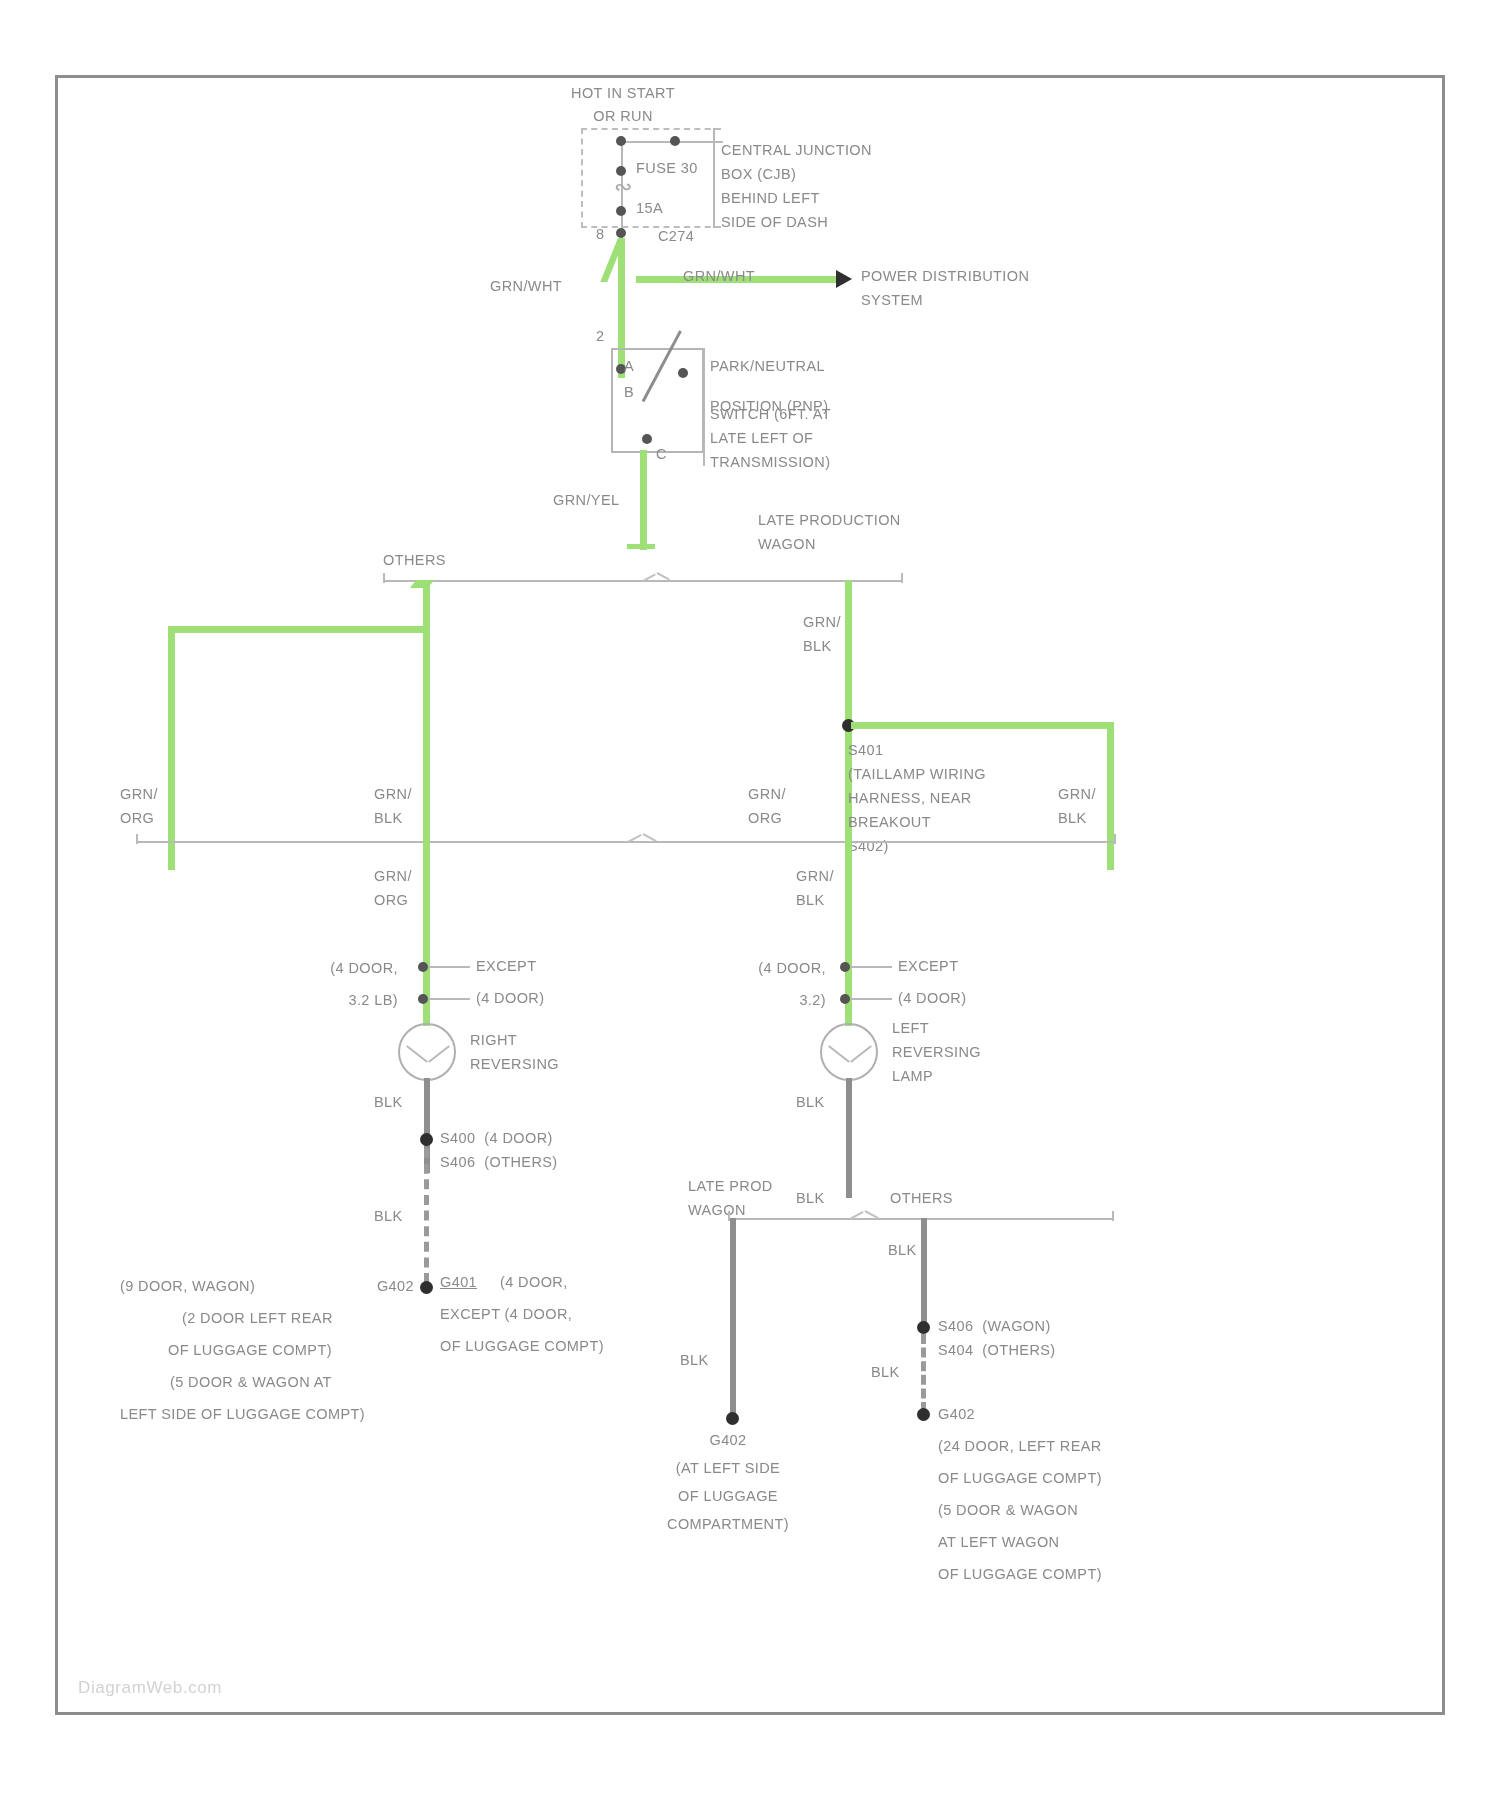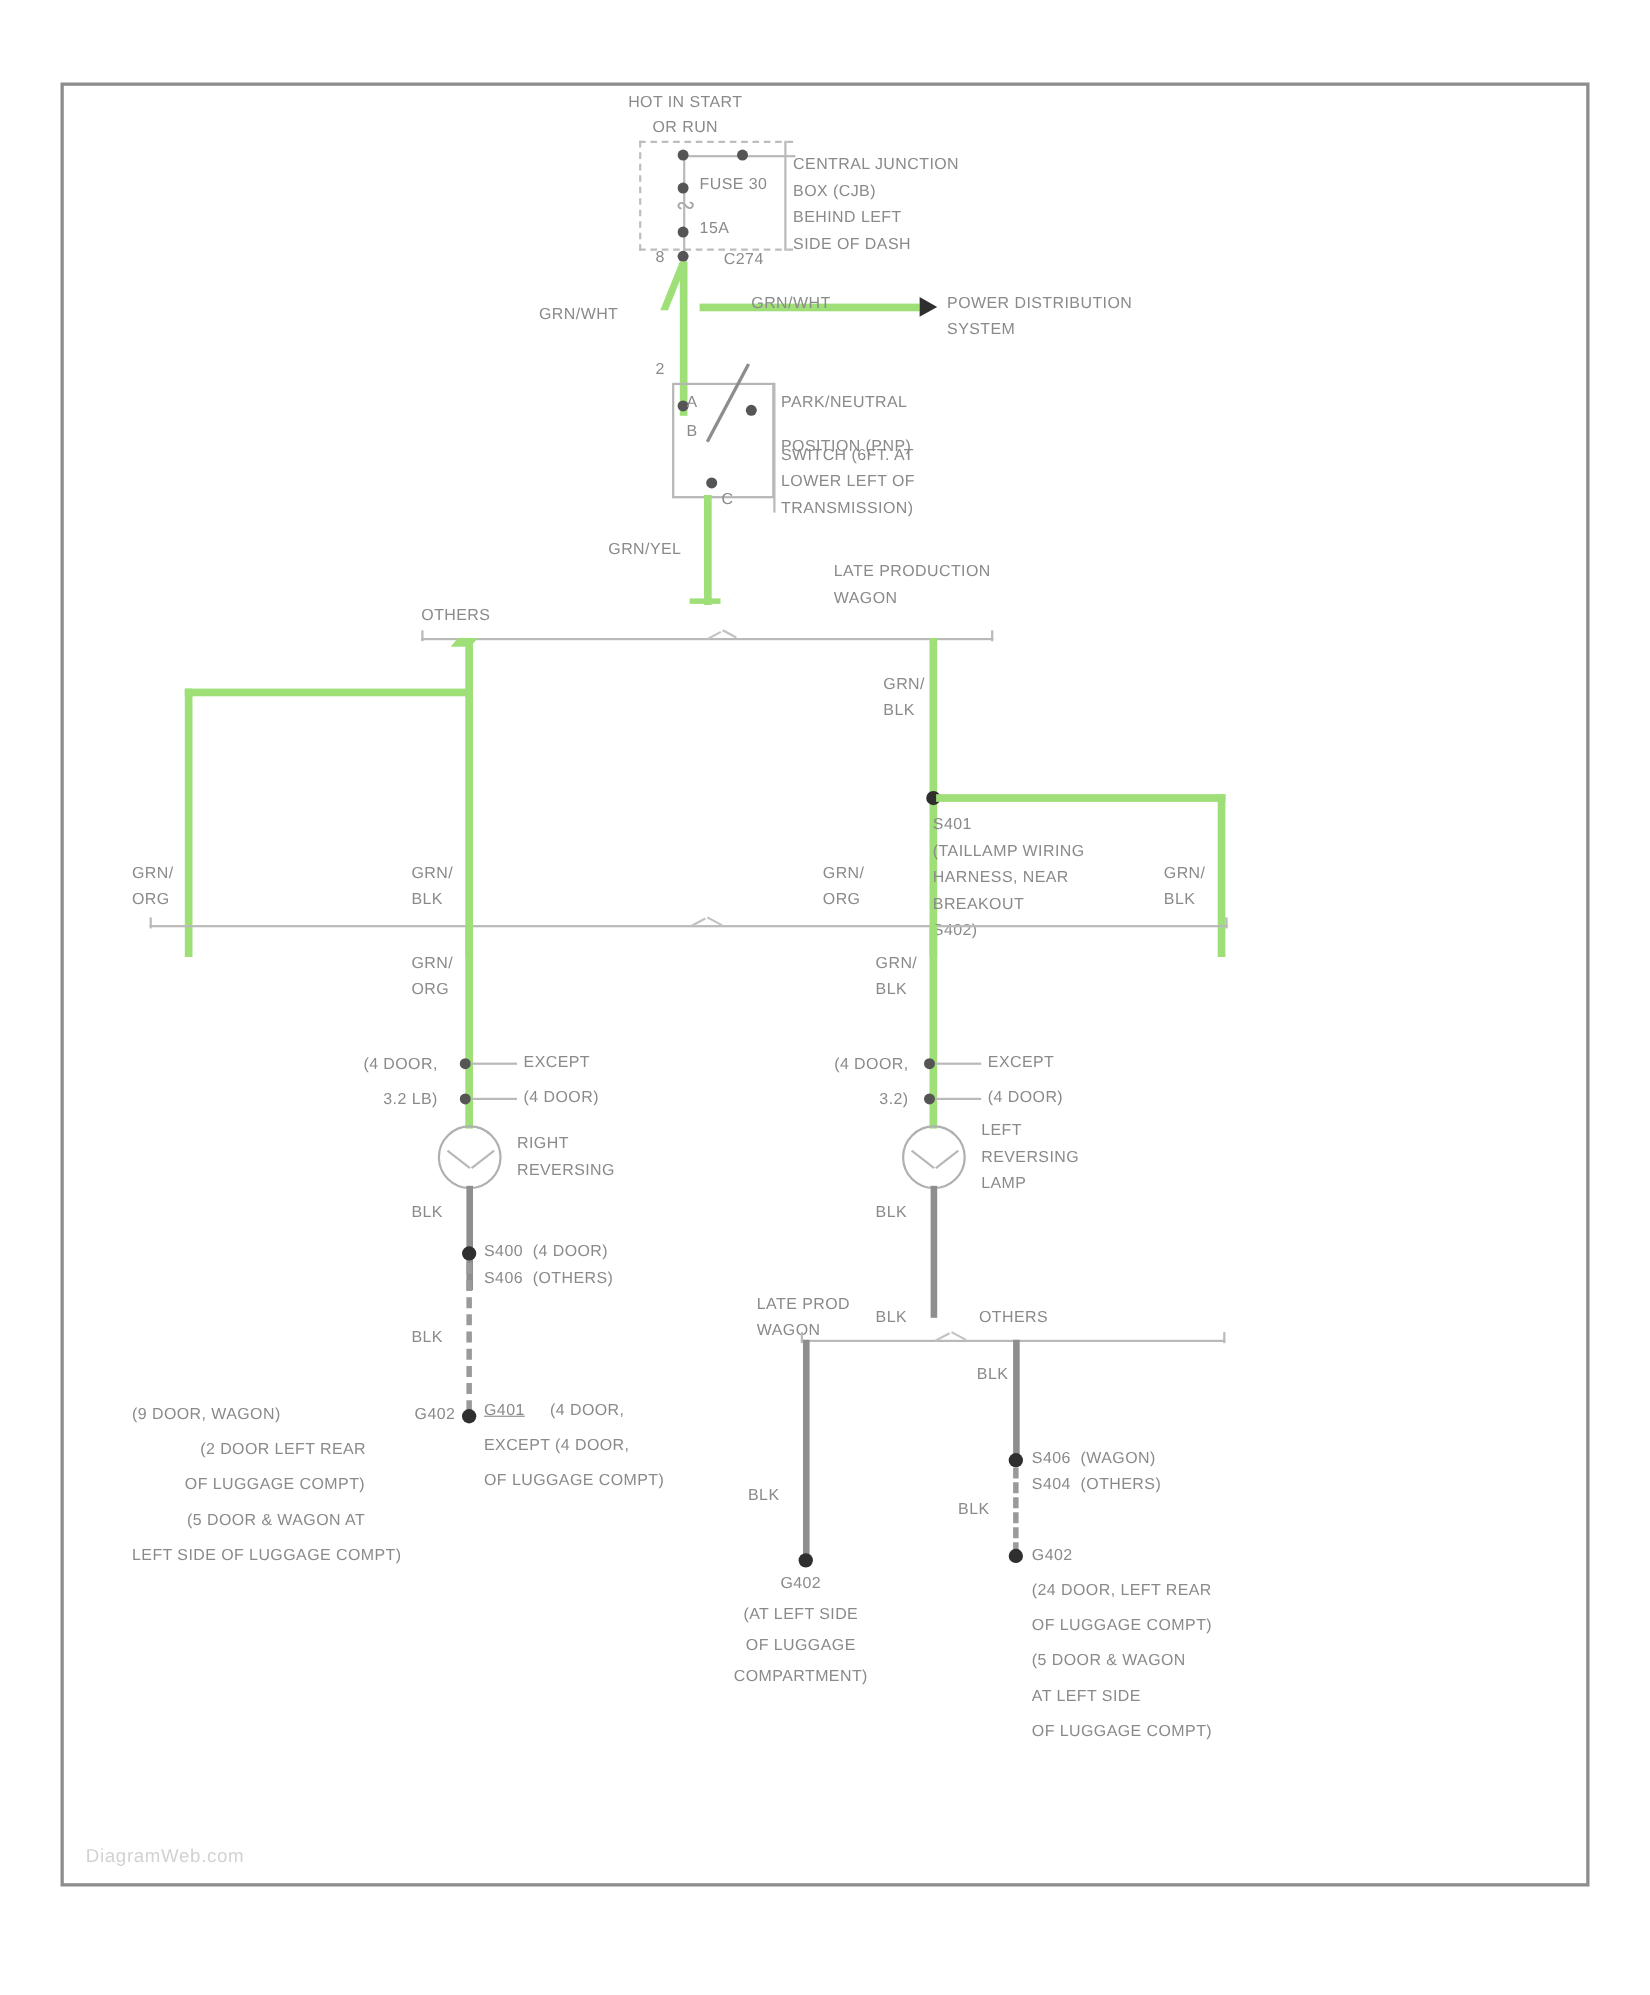--- a/index.html
+++ b/index.html
@@ -103,21 +103,21 @@
 
   <div class="thinh" style="left:585px;top:322px;width:80px;transform:rotate(-62deg);transform-origin:left center;background:#8d8d8d;height:3px;"></div>
 
   <div class="lbl" style="left:566px;top:278px;">A</div>
   <div class="lbl" style="left:566px;top:304px;">B</div>
   <div class="lbl" style="left:598px;top:366px;">C</div>
 
   <div class="lbl" style="left:652px;top:278px;">PARK/NEUTRAL</div>
   <div class="lbl" style="left:652px;top:318px;">POSITION (PNP)</div>
   <div class="lbl" style="left:652px;top:326px;text-align:center;">SWITCH (6FT. AT</div>
-  <div class="lbl" style="left:652px;top:350px;">LOWER LEFT OF</div>
+  <div class="lbl" style="left:652px;top:350px;">LATE LEFT OF</div>
   <div class="lbl" style="left:652px;top:374px;">TRANSMISSION)</div>
 
   <div class="thinv" style="left:645px;top:270px;height:118px;"></div>
 
   <div class="w wv" style="left:582px;top:372px;height:100px;"></div>
   <div class="lbl" style="left:495px;top:412px;">GRN/YEL</div>
   <div class="tick" style="left:569px;top:466px;width:28px;height:5px;background:#9fdf78;"></div>
 
   <div class="lbl" style="left:325px;top:472px;">OTHERS</div>
   <div class="lbl" style="left:700px;top:432px;">LATE PRODUCTION</div>
@@ -273,17 +273,17 @@
   <div class="lbl" style="left:880px;top:1262px;">S404  (OTHERS)</div>
 
   <div class="dashv" style="left:863px;top:1256px;height:78px;"></div>
   <div class="lbl" style="left:813px;top:1284px;">BLK</div>
 
   <div class="dot" style="left:859px;top:1330px;"></div>
   <div class="lbl" style="left:880px;top:1326px;">G402</div>
   <div class="lbl" style="left:880px;top:1358px;">(24 DOOR, LEFT REAR</div>
   <div class="lbl" style="left:880px;top:1390px;">OF LUGGAGE COMPT)</div>
   <div class="lbl" style="left:880px;top:1422px;">(5 DOOR &amp; WAGON</div>
-  <div class="lbl" style="left:880px;top:1454px;">AT LEFT SIDE</div>
+  <div class="lbl" style="left:880px;top:1454px;">AT LEFT WAGON</div>
   <div class="lbl" style="left:880px;top:1486px;">OF LUGGAGE COMPT)</div>
 
   <div class="watermark">DiagramWeb.com</div>
 </div>
 
 </body></html>

